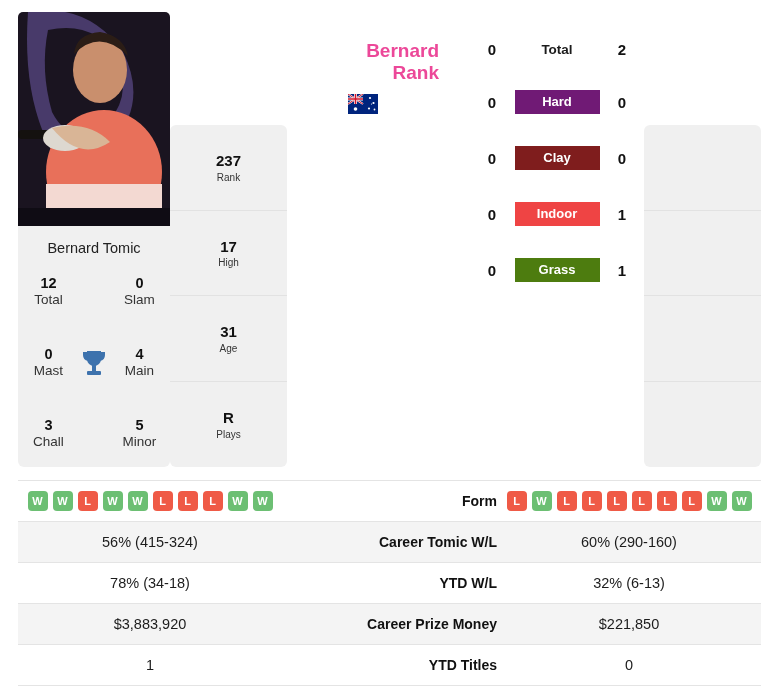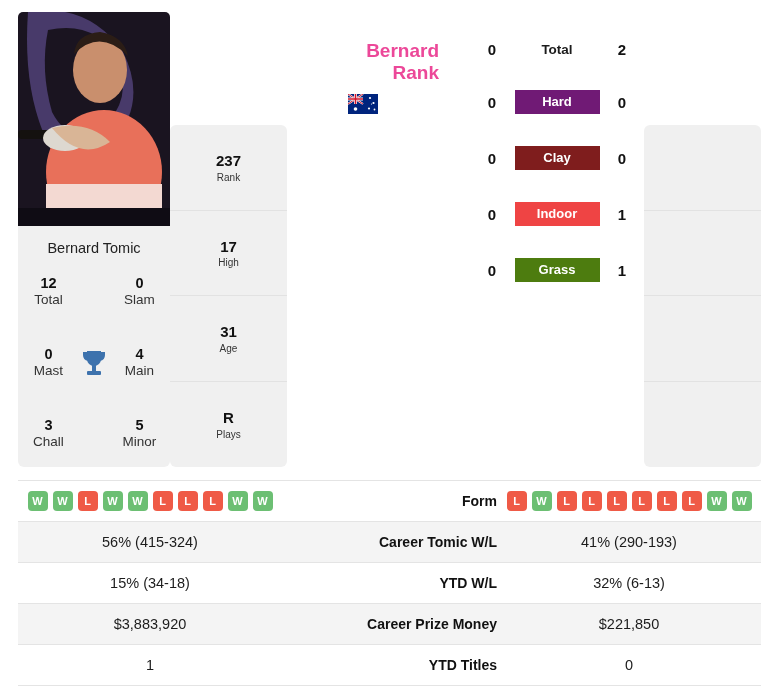--- a/index.html
+++ b/index.html
@@ -351,25 +351,25 @@
         <div class="fb" style="background: rgb(239, 90, 70);">L</div>
         <div class="fb" style="background: rgb(239, 90, 70);">L</div>
         <div class="fb" style="background: rgb(108, 191, 115);">W</div>
         <div class="fb" style="background: rgb(108, 191, 115);">W</div>
       </div>
   </div>
 
   <div class="srow alt">
     <div class="lval">56% (415-324)</div>
     <div class="mid-label">Career Tomic W/L</div>
-    <div class="rval">41% (290-193)</div>
+    <div class="rval">60% (290-160)</div>
   </div>
 
   <div class="srow">
-    <div class="lval">15% (34-18)</div>
+    <div class="lval">78% (34-18)</div>
     <div class="mid-label">YTD W/L</div>
     <div class="rval">32% (6-13)</div>
   </div>
 
   <div class="srow alt">
     <div class="lval">$3,883,920</div>
     <div class="mid-label">Career Prize Money</div>
     <div class="rval">$221,850</div>
   </div>
 

